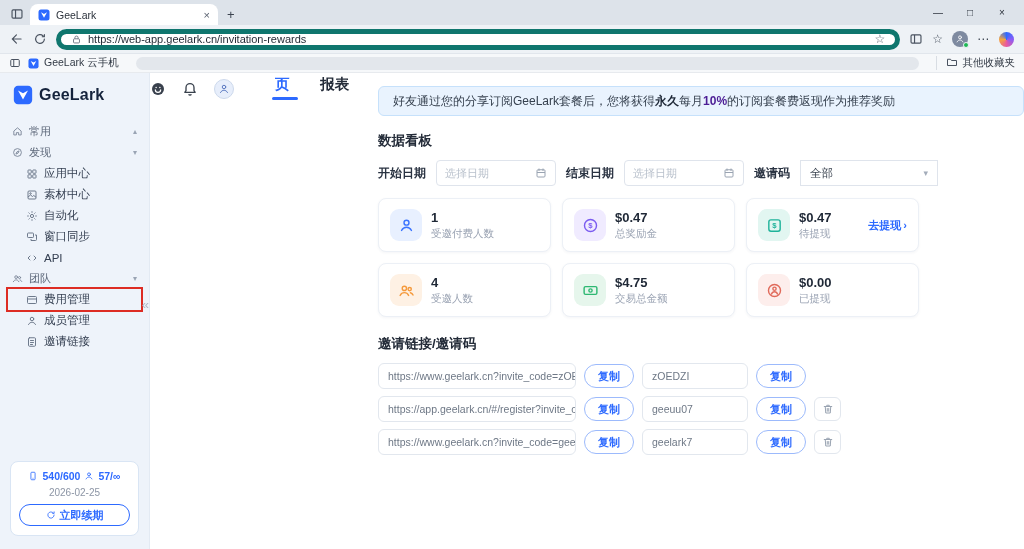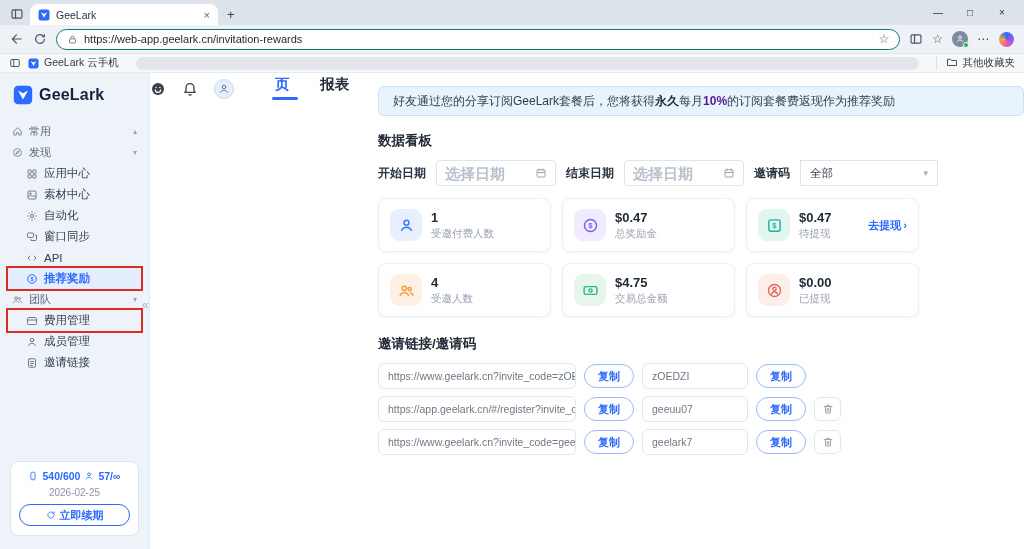--- a/index.html
+++ b/index.html
@@ -16,21 +16,21 @@
   .btab .ttl { flex:1; white-space:nowrap; overflow:hidden; }
   .btab .cls { color:#5a6270; font-size:11px; cursor:default; }
   .newtab { font-size:13px; color:#3c4450; margin:0 0 3px 9px; }
   .ts-spacer { flex:1; }
   .win-controls { display:flex; align-self:stretch; align-items:center; }
   .wc { width:32px; text-align:center; font-size:10px; color:#2b323c; }
 
   .toolbar { height:29px; background:#eef2f6; border-bottom:1px solid #e1e6ec;
     display:flex; align-items:center; padding:0 10px; gap:9px; }
   .tb-icon { width:14px; height:14px; color:#4a5360; }
-  .addressbar { flex:1; height:21px; background:#fff; border:1px solid #0f766e; border-radius:11px;
+  .addressbar { flex:1; height:21px; background:#fff; border:5px solid #0f766e; border-radius:11px;
     display:flex; align-items:center; gap:6px; padding:0 10px; }
   .addressbar .lock { width:11px; height:11px; color:#6b7482; }
   .addressbar .url { flex:1; font-size:11px; color:#1f2631; white-space:nowrap; overflow:hidden; }
   .addressbar .star { font-size:12px; color:#5a6270; }
   .avatar-mini { width:16px; height:16px; border-radius:50%; background:#7e8aa0; position:relative;
     display:grid; place-items:center; color:#fff; }
   .avatar-mini svg { width:10px; height:10px; }
   .avatar-mini .dot { position:absolute; right:-1px; bottom:-1px; width:6px; height:6px;
     border-radius:50%; background:#1db954; border:1px solid #eef2f6; }
   .ellipsis { font-size:12px; color:#3c4450; letter-spacing:1px; }
@@ -98,22 +98,22 @@
   .banner { width:646px; height:30px; background:#e9f3fe; border:1px solid #c6e1fb; border-radius:6px;
     display:flex; align-items:center; padding:0 14px; font-size:12px; color:#36414f; white-space:nowrap; }
   .banner .em { font-weight:700; color:#1d2736; }
   .banner .em-blue { font-weight:700; color:#4c1d95; }
 
   .section-title { font-size:13.5px; font-weight:700; color:#242c39; margin:16px 0 10px; }
   .filters { display:flex; align-items:center; gap:10px; font-size:12px; color:#2a3342; }
   .flabel { font-weight:700; }
   .date-input { width:120px; height:26px; border:1px solid #dfe4ec; border-radius:4px; background:#fff;
     display:flex; align-items:center; padding:0 8px; gap:4px; }
-  .date-input input { border:none; outline:none; width:100%; font-size:15px; color:#333;
-    font-family:inherit; background:transparent;font-weight:bold; }
+  .date-input input { border:none; outline:none; width:100%; font-size:11px; color:#333;
+    font-family:inherit; background:transparent; }
   .date-input input::placeholder { color:#b9c1cc; }
   .date-input svg { width:12px; height:12px; color:#9aa4b2; flex:none; }
   .selectbox { width:138px; height:26px; border:1px solid #dfe4ec; border-radius:0; background:#fff;
     display:flex; align-items:center; justify-content:space-between; padding:0 9px; font-size:11.5px; color:#39424f; }
   .selectbox .sel-arr { color:#a3acba; font-size:9px; }
 
   .cards { margin-top:12px; display:grid; grid-template-columns:repeat(3,173px); gap:11px; }
   .card { background:#fff; border:1px solid #ecf0f6; border-radius:8px; padding:9px 11px;
     display:flex; align-items:center; gap:9px; box-shadow:0 1px 3px rgba(30,50,90,.05); height:54px; }
   .stat-icon { width:32px; height:32px; border-radius:9px; display:grid; place-items:center; flex:none; }
@@ -363,27 +363,20 @@
             <use href="#i-sync"></use>
           </svg>
         <span>窗口同步</span>
       </div>
       <div class="mitem">
         <svg class="mi">
             <use href="#i-code"></use>
           </svg>
         <span>API</span>
       </div>
-      <div class="mitem active">
-        <svg class="mi">
-            <use href="#i-dollar"></use>
-          </svg>
-        <span>推荐奖励</span>
-        <div class="annotation"></div>
-      </div>
       <div class="mgroup">
         <svg class="gi">
             <use href="#i-people"></use>
           </svg>
         <span>团队</span>
         <span class="chev">▾</span>
       </div>
       <div class="mitem">
         <svg class="mi">
             <use href="#i-card"></use>

